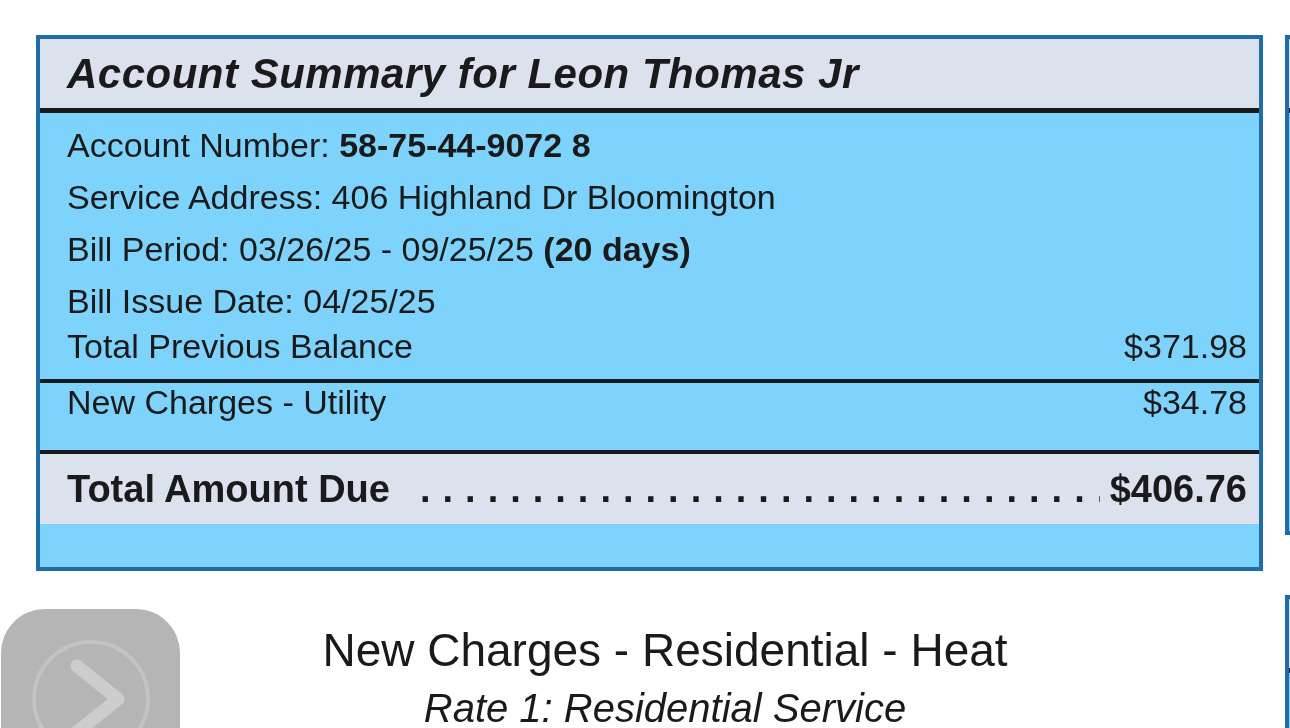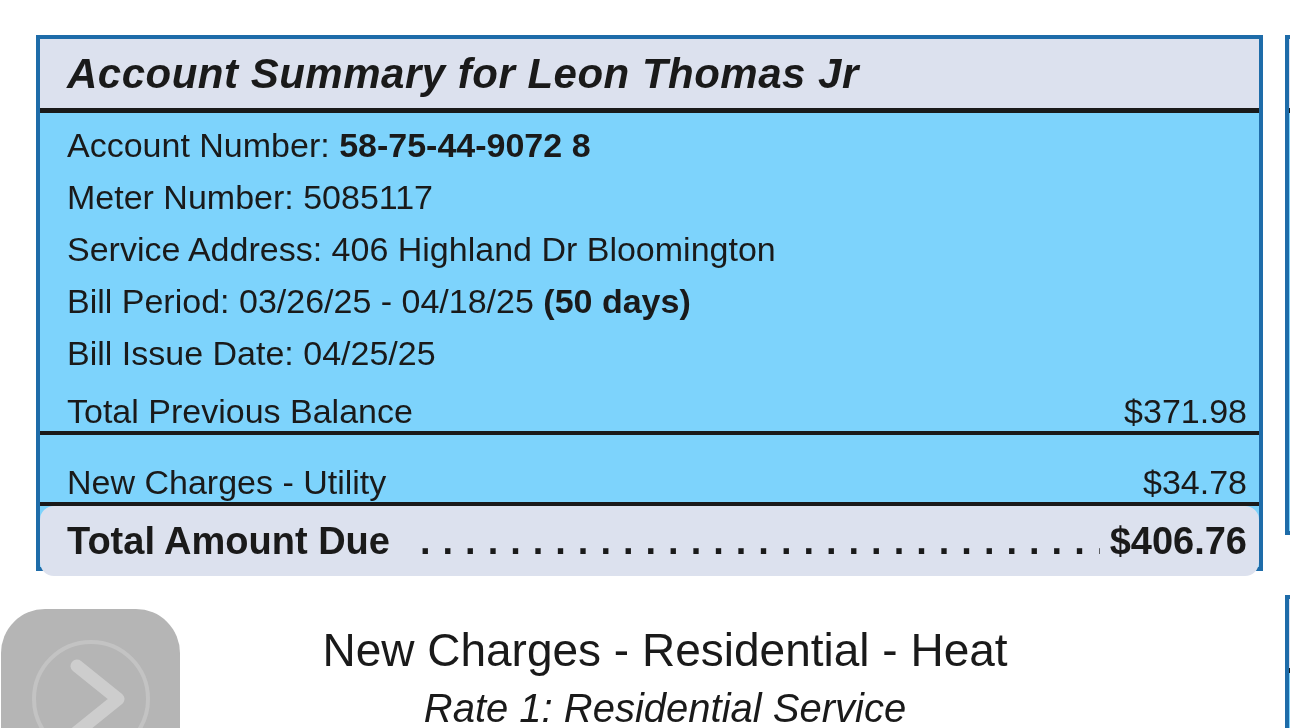--- a/index.html
+++ b/index.html
@@ -40,38 +40,37 @@
   .info-row {
     font-size: 34px;
     line-height: 52px;
     white-space: nowrap;
   }
   .lbl { font-weight: normal; }
   .bold { font-weight: bold; }
 
   .balance-row {
     display: flex;
-    align-items: flex-end;
+    align-items: flex-start;
     justify-content: space-between;
     font-size: 34px;
     padding: 0 12px 0 27px;
   }
   .row-tpb { height: 52px; }
   .row-ncu { height: 67px; }
   .hline { height: 4px; background: #1a1a1a; }
 
   .total-row {
     display: flex;
     align-items: center;
     height: 70px;
     background: #dce1ee;
     font-size: 38px;
     font-weight: bold;
     padding: 0 12px 0 27px;
-    border-radius: 14px;
   }
   .leader {
     flex: 1;
     overflow: hidden;
     white-space: nowrap;
     letter-spacing: 12px;
     margin: 0 10px 0 30px;
     font-weight: bold;
   }
 
@@ -123,31 +122,27 @@
   <div class="panel-header">
     <span class="panel-title">Account Summary for Leon Thomas Jr</span>
   </div>
 
   <div class="info-list">
     <div class="info-row">
       <span class="lbl">Account Number:</span>
       <span class="bold">58-75-44-9072 8</span>
     </div>
     <div class="info-row">
-      <span class="lbl">Meter Number:</span>
-      <span>5085117</span>
-    </div>
-    <div class="info-row">
       <span class="lbl">Service Address:</span>
       <span>406 Highland Dr Bloomington</span>
     </div>
     <div class="info-row">
       <span class="lbl">Bill Period:</span>
-      <span>03/26/25 - 04/18/25</span>
-      <span class="bold">(50 days)</span>
+      <span>03/26/25 - 09/25/25</span>
+      <span class="bold">(20 days)</span>
     </div>
     <div class="info-row">
       <span class="lbl">Bill Issue Date:</span>
       <span>04/25/25</span>
     </div>
   </div>
 
   <div class="balance-row row-tpb">
     <span>Total Previous Balance</span>
     <span>$371.98</span>

